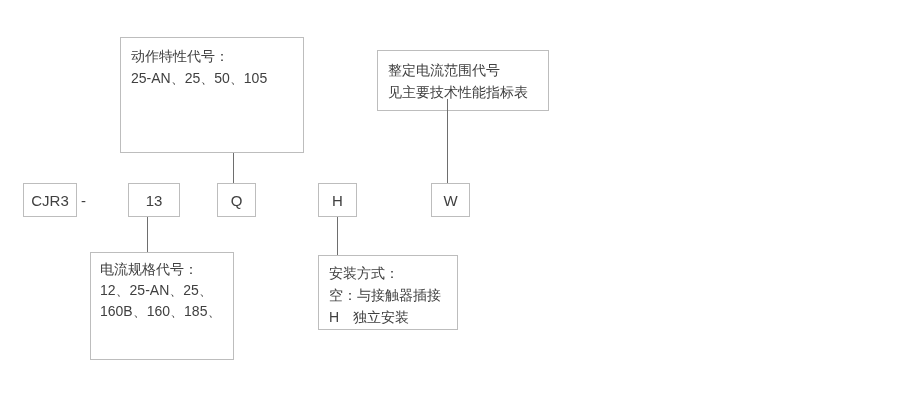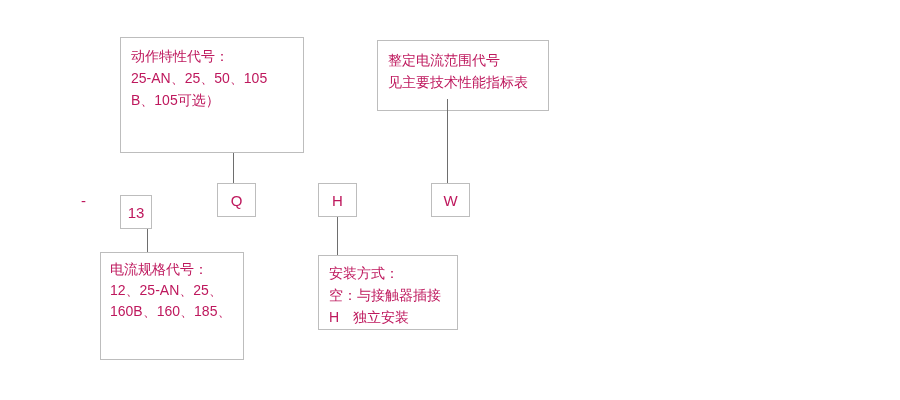--- a/index.html
+++ b/index.html
@@ -3,21 +3,21 @@
 <meta charset="utf-8">
 <style>
   * { margin: 0; padding: 0; box-sizing: border-box; }
   html, body { background: #ffffff; }
   .canvas {
     position: relative;
     width: 900px;
     height: 400px;
     background: #ffffff;
     font-family: "Liberation Sans", "DejaVu Sans", sans-serif;
-    color: #be185d;
+    color: #404040;
     overflow: hidden;
     text-decoration: underline;
   }
   .note-box {
     position: absolute;
     border: 1px solid #bdbdbd;
     background: #ffffff;
     font-size: 14px;
     line-height: 22px;
     overflow: hidden;
@@ -40,55 +40,57 @@
     align-items: center;
     font-size: 15px;
   }
   .vline {
     position: absolute;
     width: 1px;
     background: #6e6e6e;
   }
   
   #box-action   { left: 120px; top: 37px;  width: 184px; height: 116px; padding: 7px 6px 0 10px; }
-  #box-range    { left: 377px; top: 40px;  width: 172px; height: 71px;  padding: 8px 6px 0 10px; }
+  #box-range    { left: 377px; top: 50px;  width: 172px; height: 61px;  padding: 8px 6px 0 10px; }
   #box-prefix   { left: 23px;  top: 183px; width: 54px; }
   #sep-dash     { left: 81px;  top: 183px; }
-  #box-spec-f   { left: 120px; top: 183px; width: 32px; margin-top: 12px; }
+  #box-spec-f   { left: 128px; top: 183px; width: 52px; }
   #box-action-f { left: 217px; top: 183px; width: 39px; }
   #box-mount-f  { left: 318px; top: 183px; width: 39px; }
   #box-range-f  { left: 431px; top: 183px; width: 39px; }
-  #box-spec     { left: 100px;  top: 252px; width: 144px; height: 108px; padding: 6px 4px 0 9px;  line-height: 21px; }
+  #box-spec     { left: 90px;  top: 252px; width: 144px; height: 108px; padding: 6px 4px 0 9px;  line-height: 21px; }
   #box-mount    { left: 318px; top: 255px; width: 140px; height: 75px;  padding: 6px 4px 0 10px; }
   #line-action  { left: 233px; top: 153px; height: 30px; }
   #line-range   { left: 447px; top: 99px;  height: 84px; }
   #line-spec    { left: 147px; top: 217px; height: 35px; }
   #line-mount   { left: 337px; top: 217px; height: 38px; }
 </style>
 </head>
 <body>
 
 <div class="canvas">
 
   <div class="note-box" id="box-action">
     <div class="note-line">动作特性代号：</div>
     <div class="note-line">25-AN、25、50、105</div>
-    <div class="note-line">B、105可选）</div>
   </div>
 
   <div class="note-box" id="box-range">
     <div class="note-line">整定电流范围代号</div>
     <div class="note-line">见主要技术性能指标表</div>
   </div>
 
   <div class="vline" id="line-action"></div>
   <div class="vline" id="line-range"></div>
   <div class="vline" id="line-spec"></div>
   <div class="vline" id="line-mount"></div>
 
+  <div class="code-box" id="box-prefix">
+    <span>CJR3</span>
+  </div>
   <div class="separator" id="sep-dash">
     <span>-</span>
   </div>
   <div class="code-box" id="box-spec-f">
     <span>13</span>
   </div>
   <div class="code-box" id="box-action-f">
     <span>Q</span>
   </div>
   <div class="code-box" id="box-mount-f">

